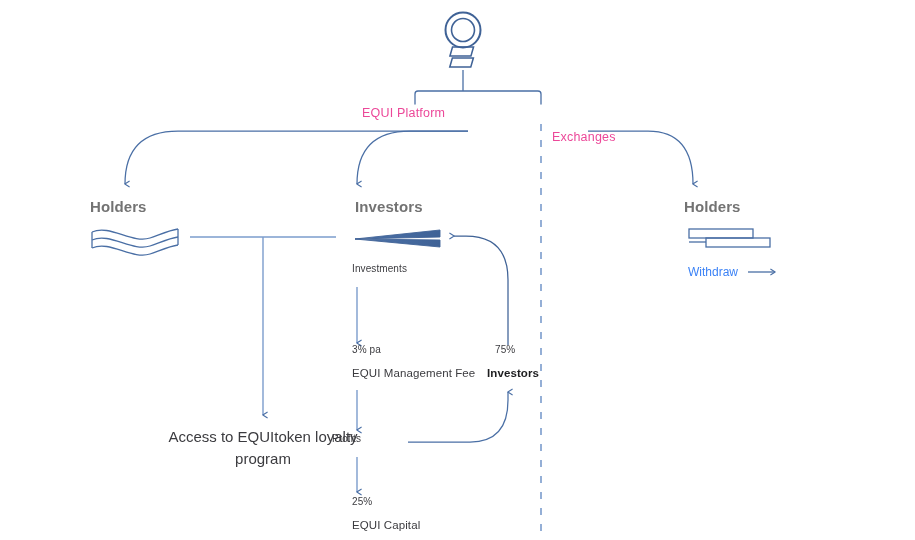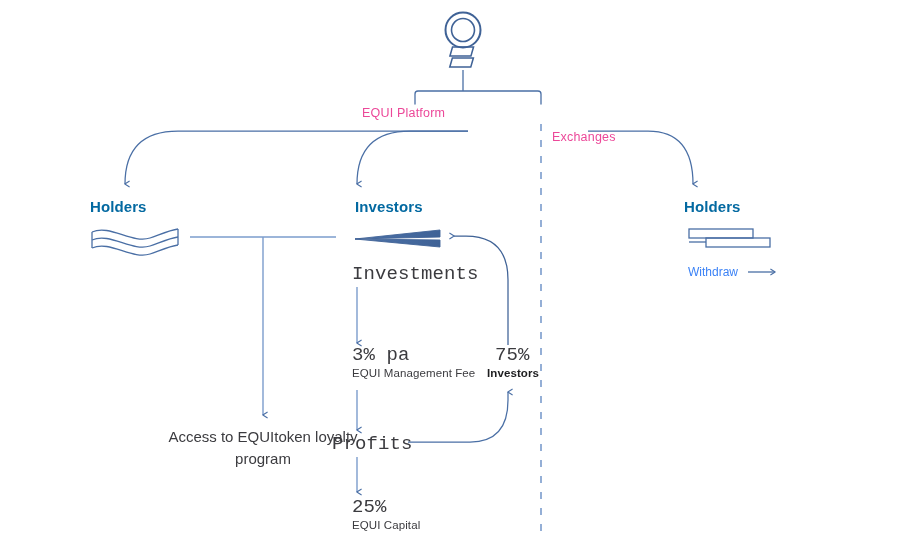--- a/index.html
+++ b/index.html
@@ -28,28 +28,27 @@
     line-height: 1.25;
   }
   .section-label {
     font-size: 12.5px;
     color: #ec4899;
     letter-spacing: 0.2px;
   }
   .actor-title {
     font-size: 15px;
     font-weight: bold;
-    color: #0369a1;
+    color: #737373;
     letter-spacing: 0.1px;
   }
   .flow-main {
-    font-size: 19px;
+    font-size: 10px;
     color: #3b3b3f;
     letter-spacing: 0.1px;
-    font-family: Liberation Mono, monospace;
   }
   .flow-sub {
     font-size: 11.5px;
     color: #3b3b3f;
     letter-spacing: 0.1px;
   }
   .flow-sub-bold {
     font-size: 11.5px;
     color: #1d1d1f;
     font-weight: bold;

